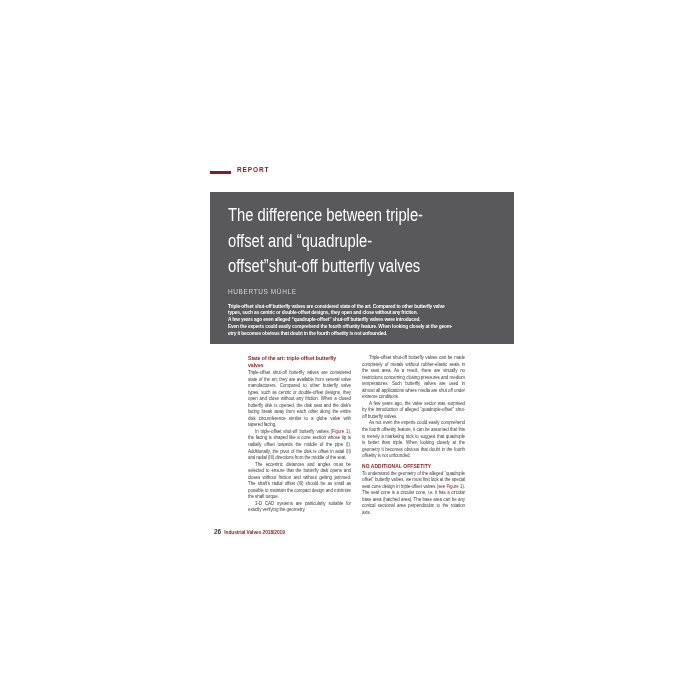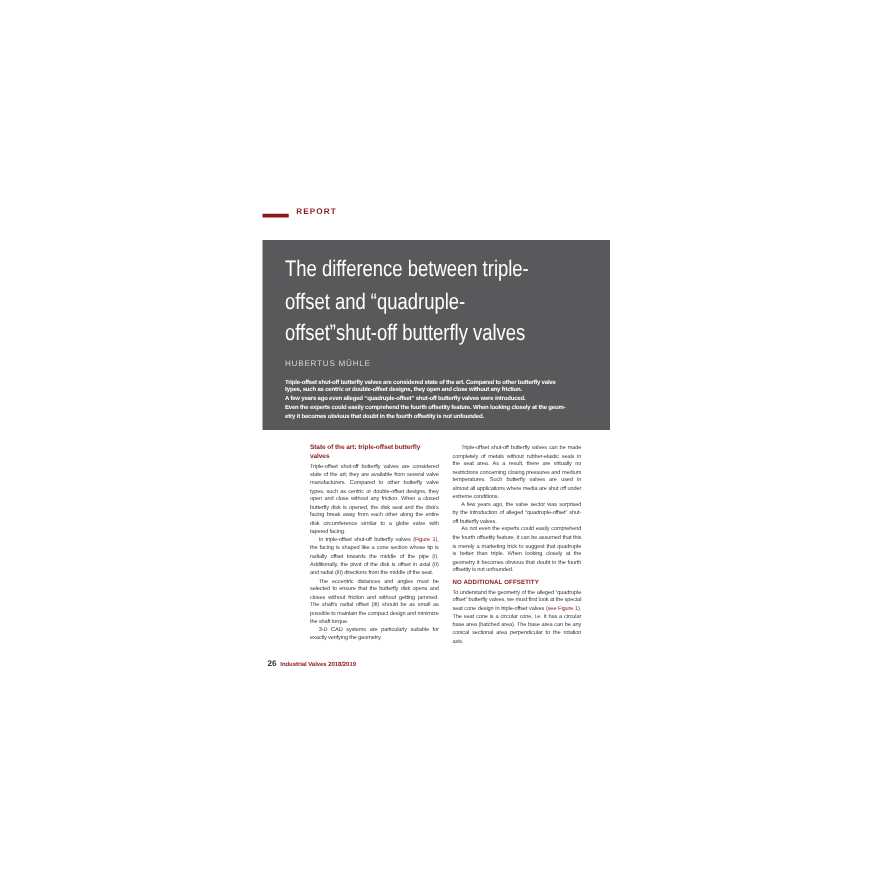--- a/index.html
+++ b/index.html
@@ -7,21 +7,21 @@
   body { font-family: "Liberation Sans", "DejaVu Sans", sans-serif; position: relative; overflow: hidden; }
 
   .page { position: absolute; left: 0; top: 0; width: 700px; height: 700px; background: #ffffff; }
 
   
   .kicker-bar { position: absolute; left: 210px; top: 171px; width: 21px; height: 3px; background: #8a1a1c; }
   .kicker-label { position: absolute; left: 237px; top: 166px; font-size: 6.5px; font-weight: bold;
                   color: #8a1a1c; letter-spacing: 0.9px; }
 
   
-  .header-block { position: absolute; left: 210px; top: 192px; width: 278px; height: 152px;
+  .header-block { position: absolute; left: 210px; top: 192px; width: 304px; height: 152px;
                   background: #59585a; padding: 11px 12px 0 18px; overflow: hidden; }
   .article-title { color: #ffffff; font-size: 18px; line-height: 25.5px; font-weight: 400;
                    transform: scaleX(0.82); transform-origin: left top; white-space: nowrap; }
   .author { margin-top: 8px; font-size: 6.5px; color: #d7d7d7; letter-spacing: 0.6px; font-weight: 400; }
   .abstract { margin-top: 9px; color: #ffffff; font-weight: bold; font-size: 4.8px;
               letter-spacing: -0.15px; line-height: 6.8px; }
   .abstract div { white-space: nowrap; }
 
   
   .columns { position: absolute; left: 248px; top: 355px; width: 217px; display: flex; gap: 11px; }

